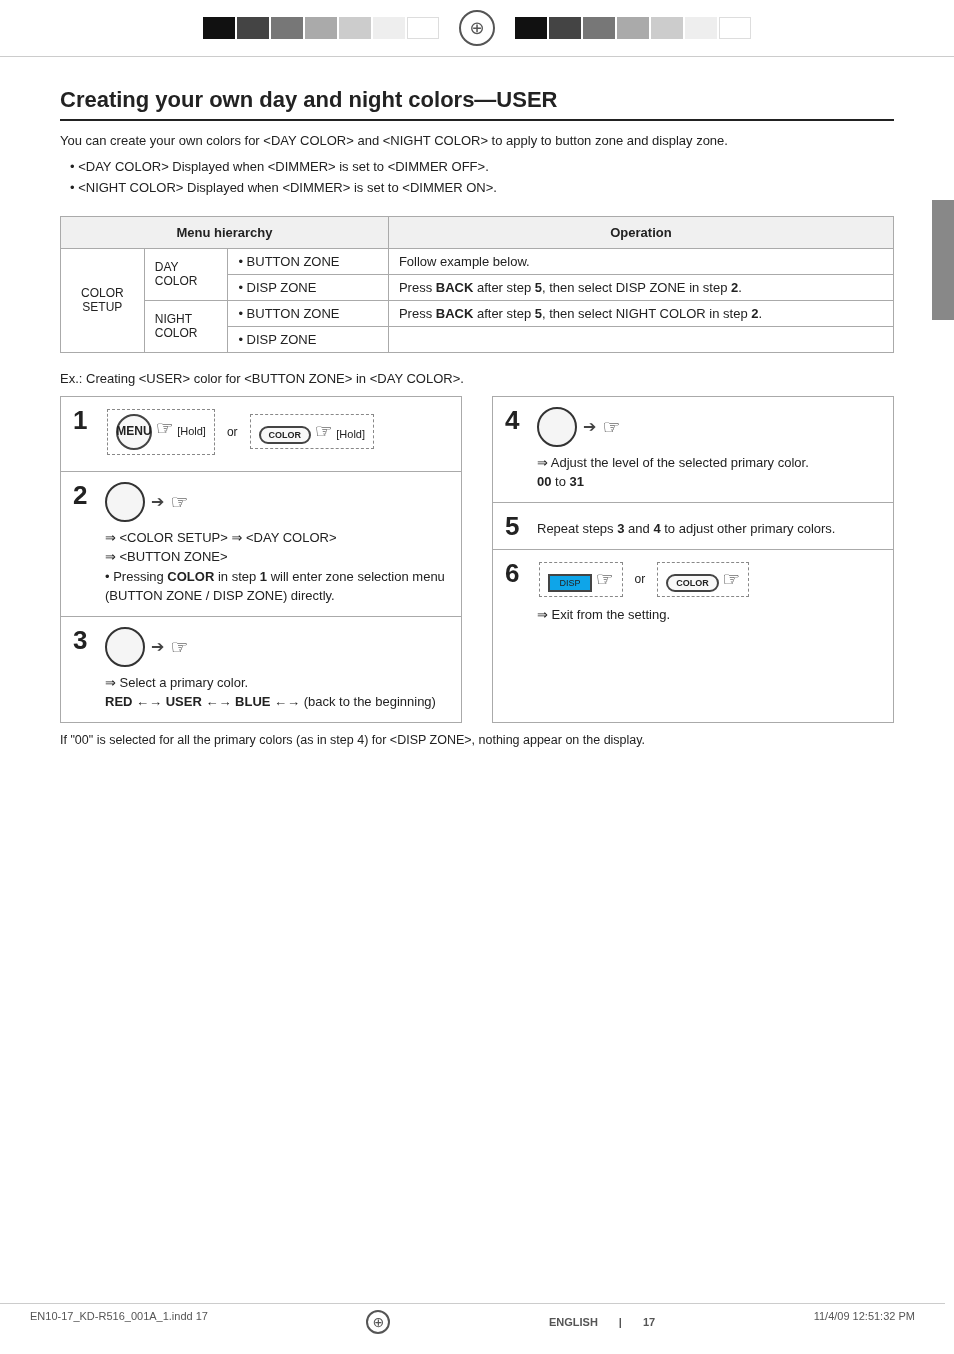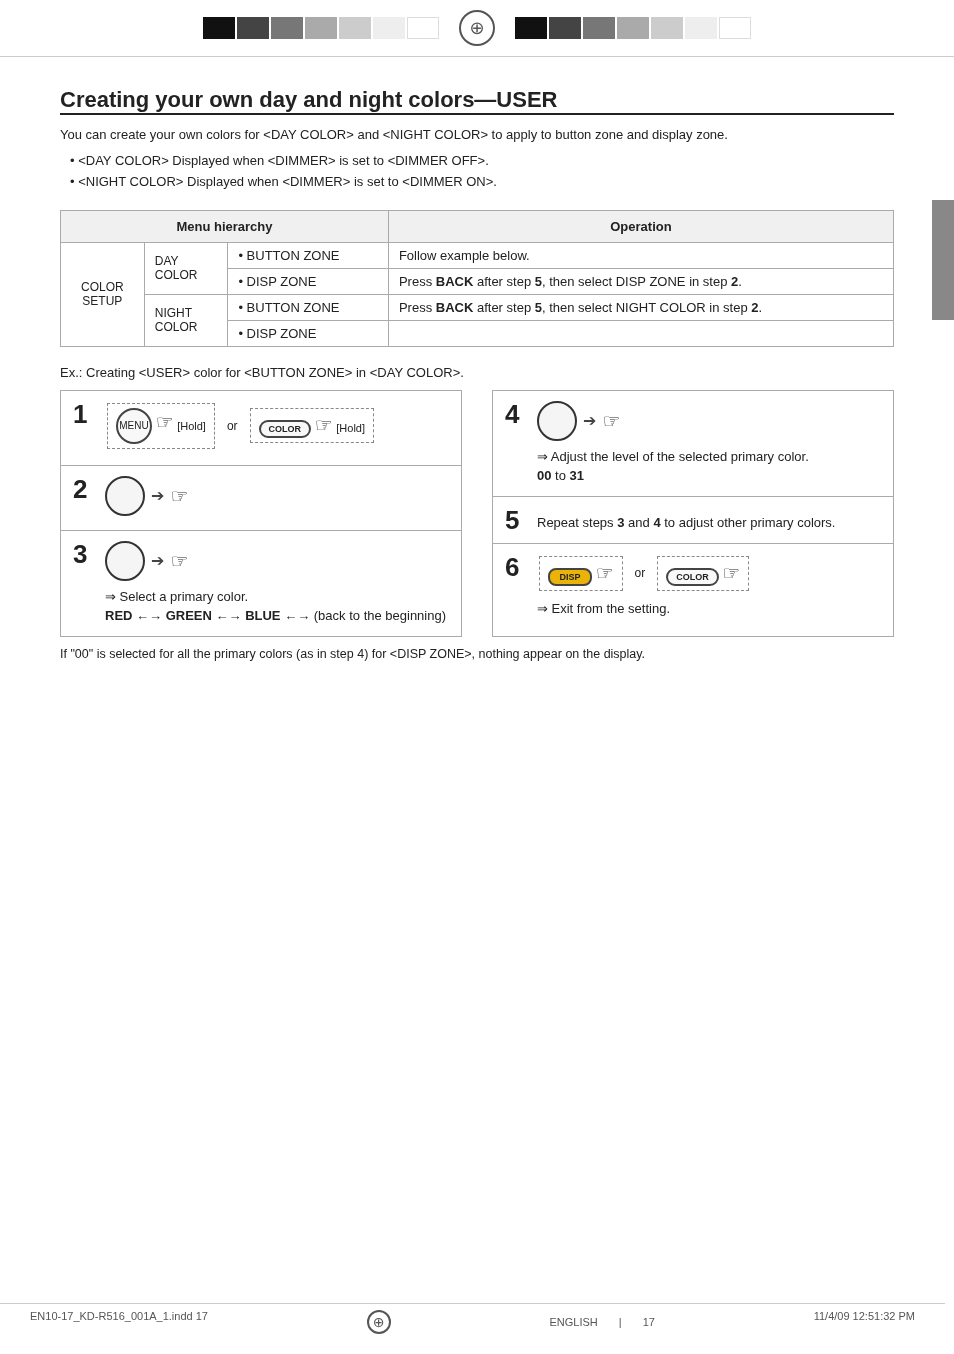--- a/index.html
+++ b/index.html
@@ -60,20 +60,21 @@
     .content {
       padding: 30px 60px 30px 60px;
     }
 
     
     .section-title {
       font-size: 22px;
       font-weight: bold;
       margin-bottom: 10px;
       border-bottom: 2px solid #222;
+      padding-bottom: 6px;
     }
 
     .intro-text {
       font-size: 13px;
       margin-bottom: 6px;
       line-height: 1.5;
     }
 
     .bullet-text {
       font-size: 13px;
@@ -194,25 +195,25 @@
       font-weight: bold;
       background: #f8f8f8;
       min-width: 48px;
     }
 
     .btn-disp {
       display: inline-flex;
       align-items: center;
       justify-content: center;
       border: 2px solid #444;
-      border-radius: 8px;
+      border-radius: 0;
       padding: 2px 8px;
       font-size: 9px;
-      font-weight: bold;
-      background: #eab308;
+      font-weight: normal;
+      background: #0ea5e9;
       min-width: 44px;
     }
 
     .or-text {
       font-size: 12px;
       margin: 12px 4px;
     }
 
     
     .page-footer {
@@ -232,20 +233,21 @@
     .footer-center {
       display: flex;
       align-items: center;
       gap: 8px;
     }
 
     .page-number-area {
       display: flex;
       align-items: center;
       gap: 21px;
+      font-weight: bold;
     }
 
     
     .right-sidebar-bar {
       position: absolute;
       right: 0;
       top: 200px;
       width: 22px;
       height: 120px;
       background: #888;
@@ -367,21 +369,21 @@
     <div class="steps-container">
 
       <div class="steps-left">
 
         <div class="step-row">
           <div class="step-number">1</div>
           <div class="step-content">
             <div class="step-inline">
               <div class="dashed-border">
                 <div class="btn-round">
-                  <span style="font-size:10px; font-weight:normal;">MENU</span>
+                  <span style="font-size:12px; font-weight:bold;">MENU</span>
                 </div>
                 <span class="hand-icon">☞</span>
                 <span style="font-size:11px;">[Hold]</span>
               </div>
               <span class="or-text">or</span>
               <div class="dashed-border">
                 <div class="btn-color">COLOR</div>
                 <span class="hand-icon">☞</span>
                 <span style="font-size:11px;">[Hold]</span>
               </div>
@@ -390,34 +392,39 @@
         </div>
 
         <div class="step-row">
           <div class="step-number">2</div>
           <div class="step-content">
             <div class="step-inline">
               <div class="circle-knob"></div>
               <span class="arrow-right">➔</span>
               <span class="hand-icon">☞</span>
             </div>
+            <div class="step-text">
+              <span>⇒</span> &lt;COLOR SETUP&gt; ⇒ &lt;DAY COLOR&gt;<br>
+              ⇒ &lt;BUTTON ZONE&gt;<br>
+              • Pressing <strong>COLOR</strong> in step <strong>1</strong> will enter zone selection menu (BUTTON ZONE / DISP ZONE) directly.
+            </div>
           </div>
         </div>
 
         <div class="step-row" style="border-bottom: none;">
           <div class="step-number">3</div>
           <div class="step-content">
             <div class="step-inline">
               <div class="circle-knob"></div>
               <span class="arrow-right">➔</span>
               <span class="hand-icon">☞</span>
             </div>
             <div class="step-text">
               ⇒ Select a primary color.<br>
-              <strong>RED</strong> ←→ <strong>GREEN</strong> ←→ <strong>BLUE</strong> ←→ (back to the beginning)
+              <strong>RED</strong> ←→ <strong>USER</strong> ←→ <strong>BLUE</strong> ←→ (back to the beginning)
             </div>
           </div>
         </div>
 
       </div>
 
       <div class="steps-right">
 
         <div class="step-row">
           <div class="step-number">4</div>

